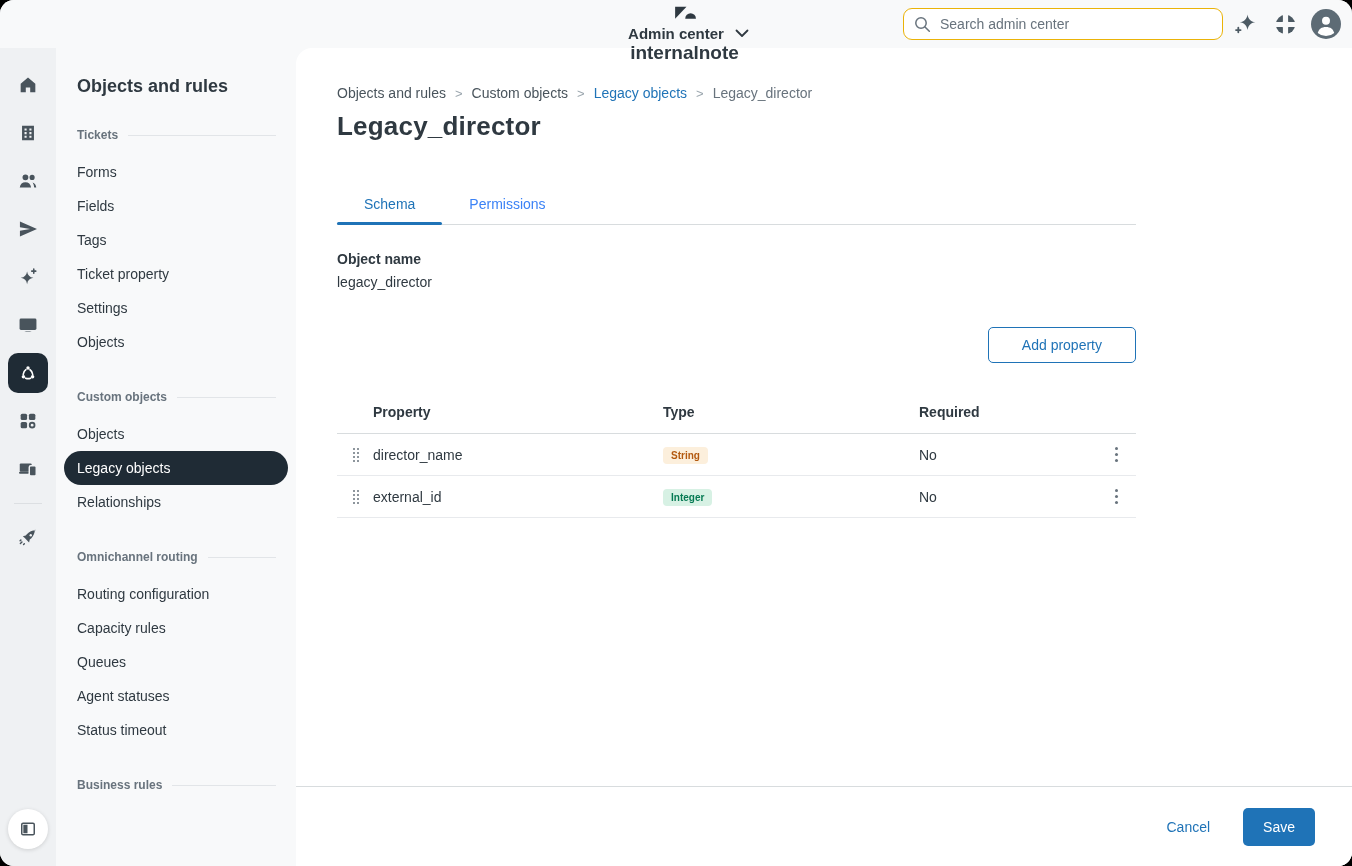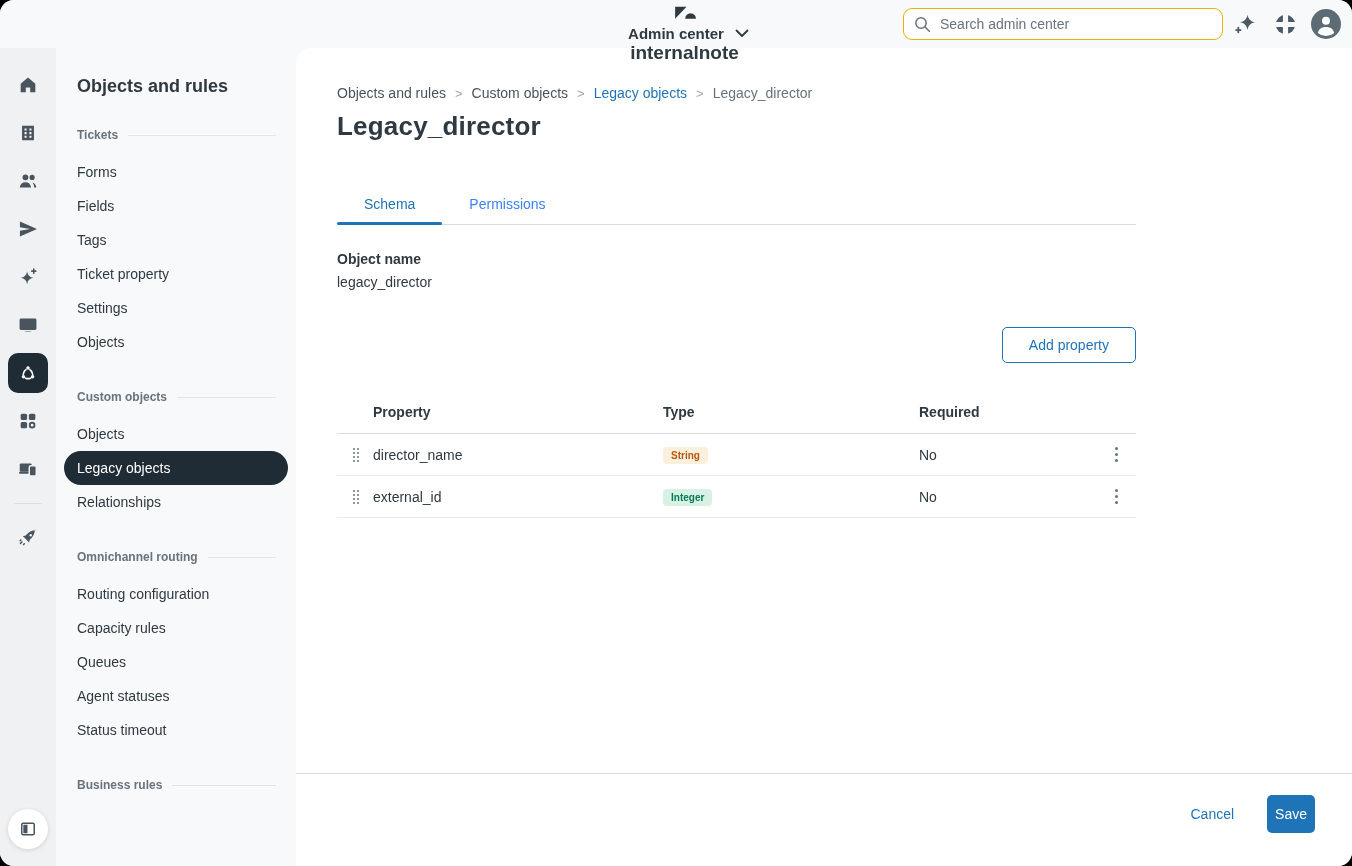--- a/index.html
+++ b/index.html
@@ -98,21 +98,21 @@
     background:#1f73b7; border-radius:2px;
   }
 
   .object-name { margin-top:26px; }
   .obj-label { font-size:14px; font-weight:700; color:#2f3941; }
   .obj-value { font-size:14px; color:#2f3941; margin-top:7px; }
 
   .add-row { width:799px; display:flex; justify-content:flex-end; margin-top:37px; }
   .btn-outline {
     background:#fff; border:1px solid #1f73b7; color:#1f73b7; font-size:14px;
-    padding:9px 26px; border-radius:5px; cursor:pointer; font-family:inherit;
+    padding:9px 33px; border-radius:5px; cursor:pointer; font-family:inherit;
   }
 
   .schema-table { margin-top:27px; width:799px; }
   .t-head, .t-row { display:grid; grid-template-columns:36px 290px 256px 1fr 40px; align-items:center; }
   .t-head { height:44px; border-bottom:1px solid #d8dcde; font-size:14px; font-weight:700; color:#2f3941; }
   .t-row  { height:42px; border-bottom:1px solid #e8eaed; font-size:14px; color:#2f3941; }
   .grip { position:relative; width:10px; height:16px; margin-left:14px; cursor:grab; background:none; border:none; padding:0; }
   .grip::before {
     content:""; position:absolute; left:2px; top:1px; width:2px; height:2px; border-radius:50%;
     background:#68737d;
@@ -122,28 +122,28 @@
   .badge { display:inline-block; padding:3px 8px; border-radius:4px; font-size:10px; font-weight:700; }
   .badge--string  { background:#fcefdc; color:#b3590f; }
   .badge--integer { background:#d7f1e4; color:#067a53; }
   .kebab { position:relative; width:24px; height:24px; justify-self:center; background:none; border:none; cursor:pointer; padding:0; }
   .kebab::before {
     content:""; position:absolute; left:10.5px; top:4px; width:3px; height:3px; border-radius:50%;
     background:#68737d; box-shadow:0 6px 0 #68737d, 0 12px 0 #68737d;
   }
 
   .footer {
-    position:absolute; left:0; right:0; bottom:13px; height:80px; background:#fff;
+    position:absolute; left:0; right:0; bottom:0; height:80px; background:#fff;
     border-top:1px solid #d8dcde; display:flex; align-items:center; justify-content:flex-end;
     gap:27px; padding-right:37px;
   }
   .btn-link { color:#1f73b7; font-size:14px; background:none; border:none; cursor:pointer; font-family:inherit; }
   .btn-primary {
     background:#1f73b7; color:#fff; border:none; font-size:14px; font-weight:400;
-    padding:11px 8px; border-radius:5px; cursor:pointer; font-family:inherit;
+    padding:11px 20px; border-radius:5px; cursor:pointer; font-family:inherit;
   }
 </style>
 </head>
 <body>
 
 <div class="app">
 
   <nav class="rail">
     <button class="rail-btn">
       <svg width="22" height="22" viewBox="0 0 24 24">

